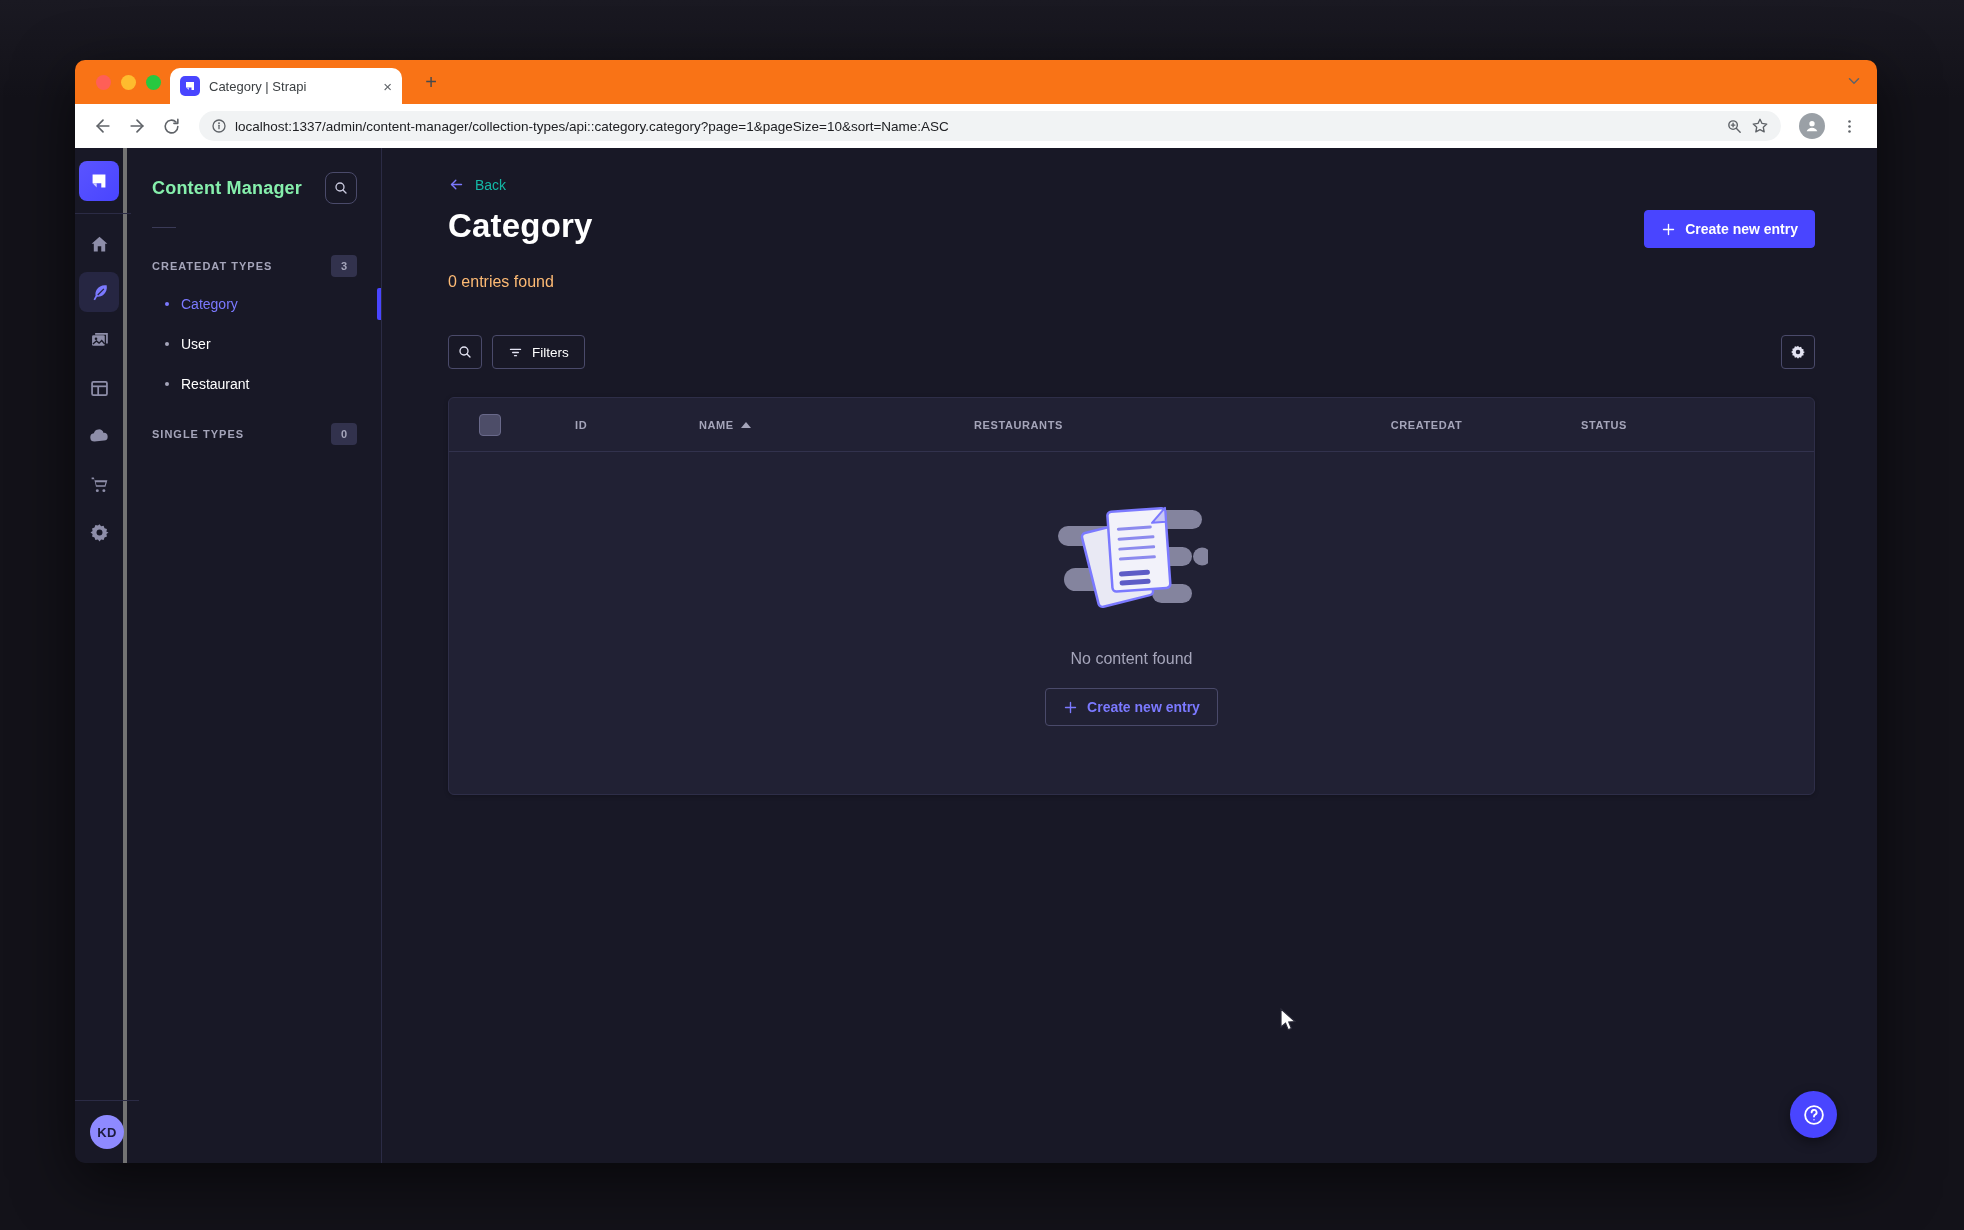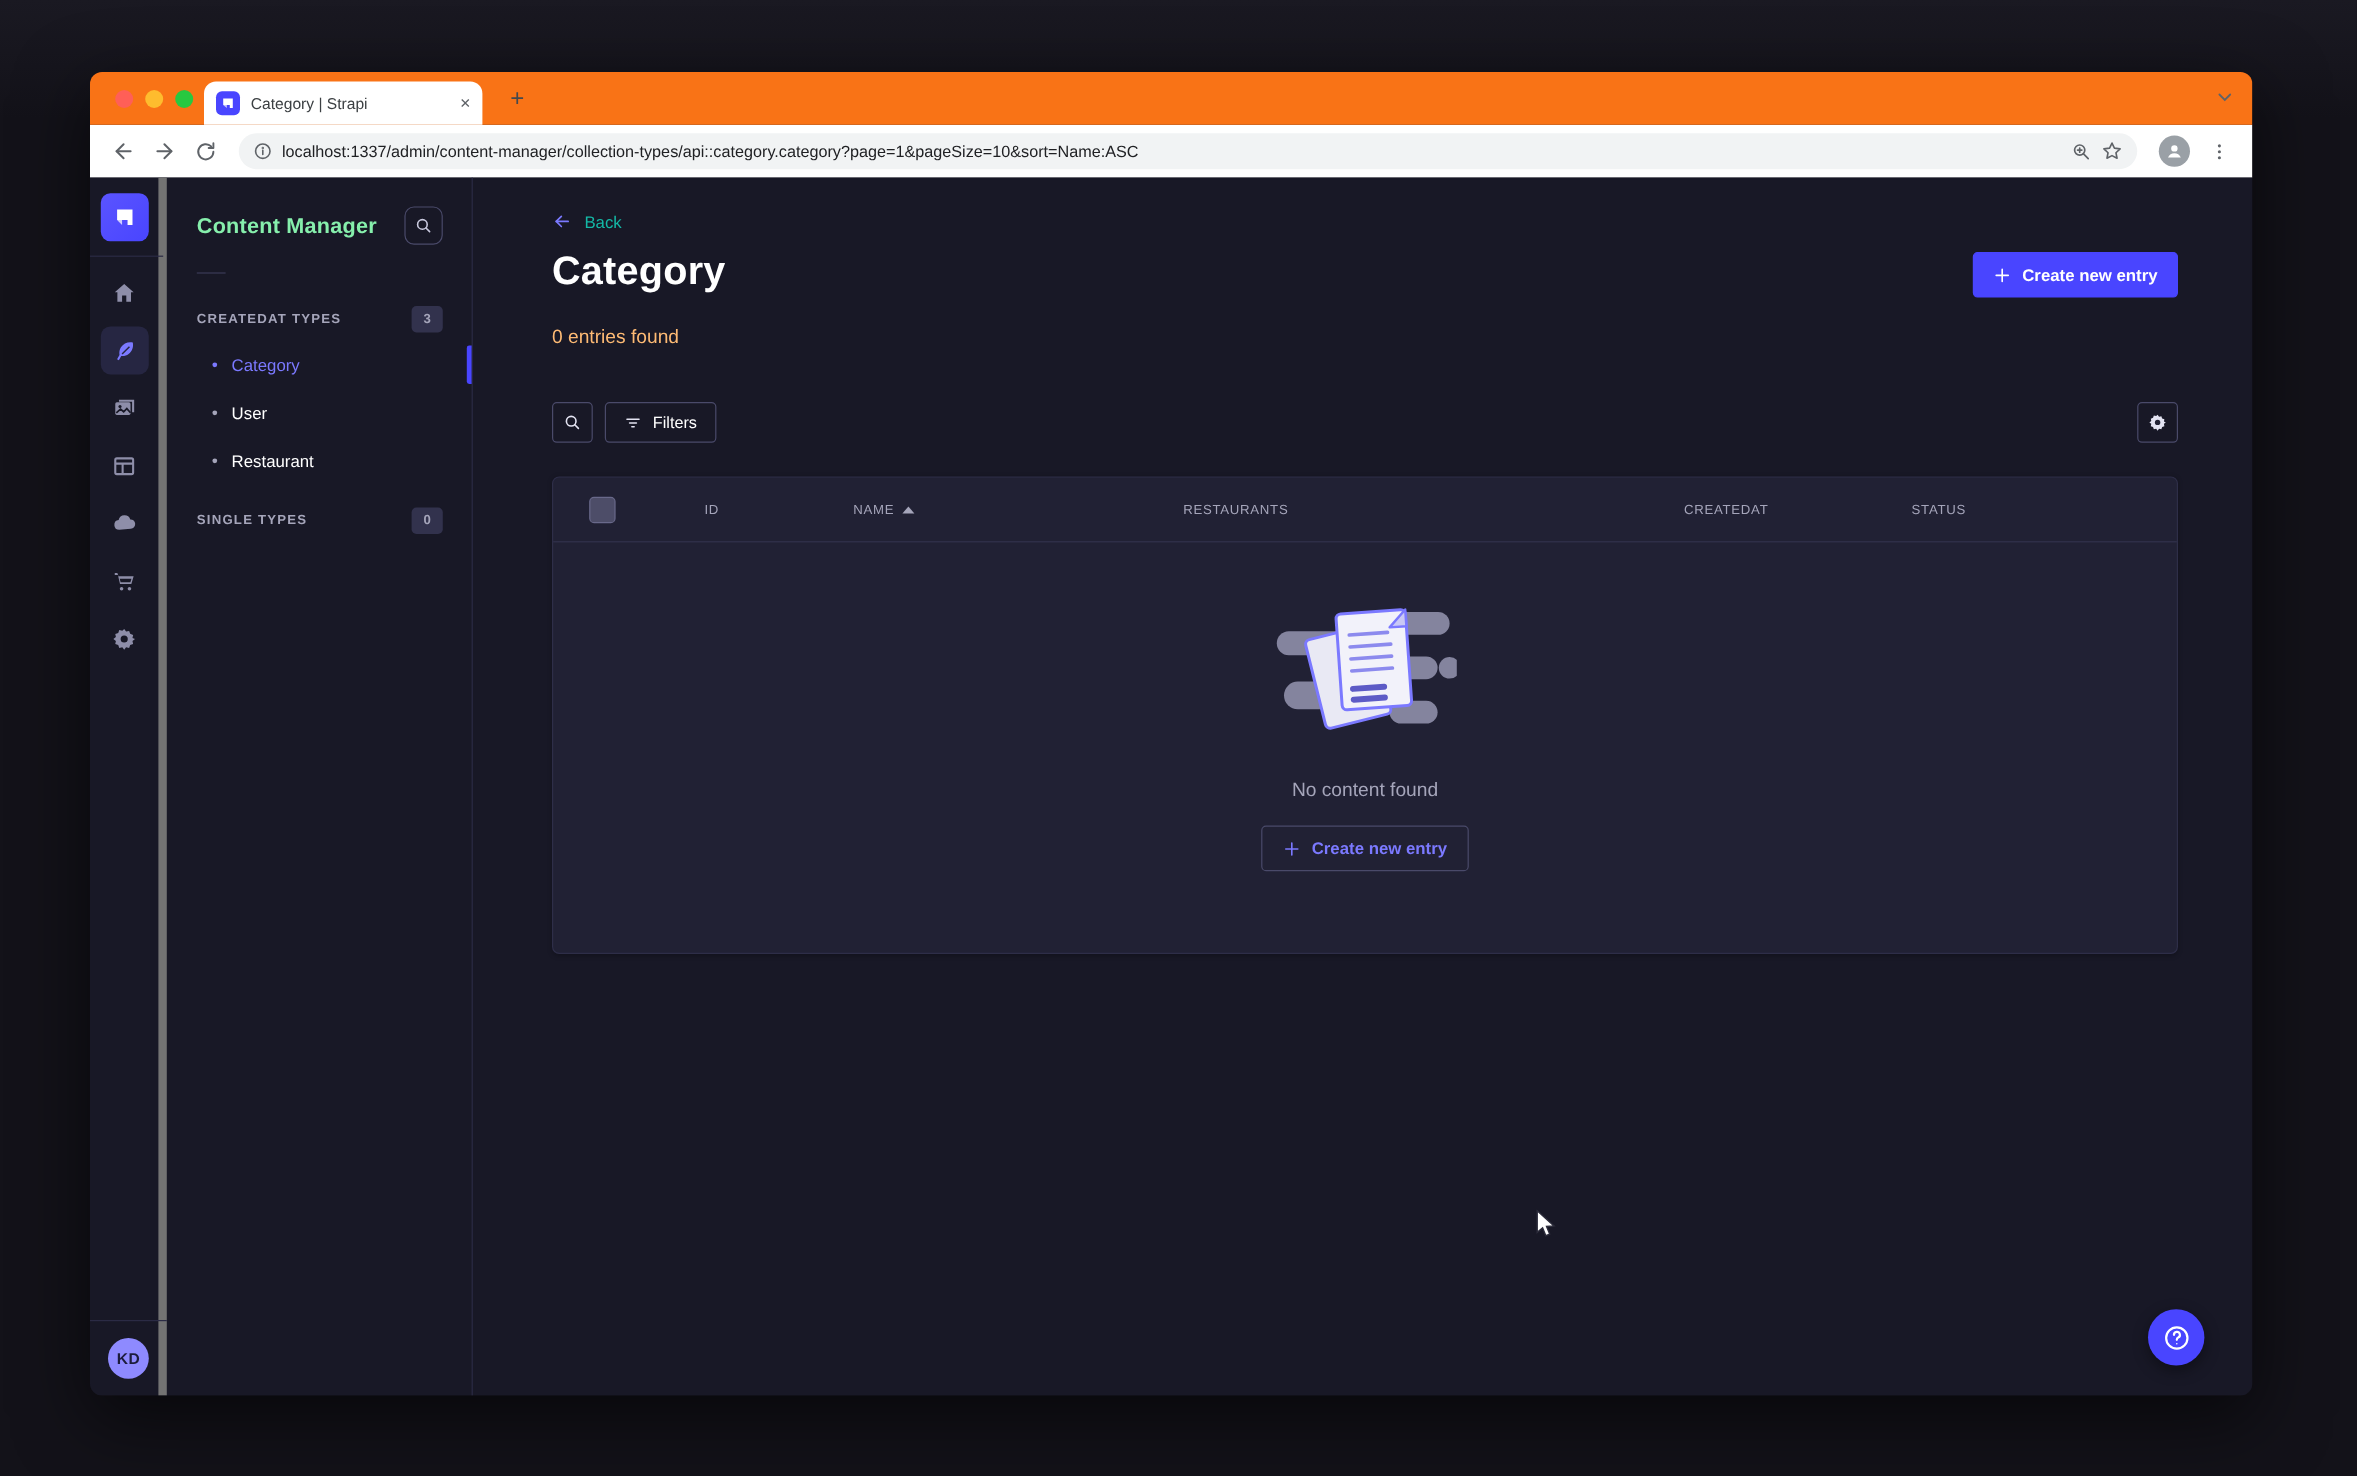--- a/index.html
+++ b/index.html
@@ -38,21 +38,21 @@
   .omnibox .url { font-size:13.5px; color:#202124; white-space:nowrap; overflow:hidden; flex:1; }
   .omni-ic { color:#5f6368; flex:none; display:flex; align-items:center; }
   .chrome-right { display:flex; align-items:center; gap:10px; flex:none; margin-left:4px; }
   .avatar-chrome { width:26px; height:26px; border-radius:50%; background:#9aa0a6; display:flex;
     align-items:center; justify-content:center; color:#fff; }
 
   
   .app { flex:1; background:#181826; display:flex; position:relative; min-height:0; }
 
   
-  .rail { width:64px; flex:none; border-right:7px solid #737373; display:flex; flex-direction:column;
+  .rail { width:52px; flex:none; border-right:4px solid #737373; display:flex; flex-direction:column;
     align-items:center; padding-top:13px; position:relative; }
   .logo { width:40px; height:40px; border-radius:8px; background:linear-gradient(135deg,#5a54ff,#4945ff);
     display:flex; align-items:center; justify-content:center; }
   .rail-div { width:64px; height:1px; background:#2b2b45; margin-top:12px; }
   .rail-icons { display:flex; flex-direction:column; align-items:center; margin-top:10px; gap:8px; }
   .rail-btn { width:40px; height:40px; border-radius:8px; display:flex; align-items:center;
     justify-content:center; color:#8e8ea9; }
   .rail-btn.active { background:#262642; color:#7b79ff; }
   .rail-bottom { position:absolute; bottom:0; left:0; width:64px; display:flex; flex-direction:column; align-items:center; }
   .rail-bottom .sep { width:64px; height:1px; background:#2b2b45; }
@@ -95,21 +95,21 @@
     color:#e3e3f2; display:flex; align-items:center; justify-content:center; }
   .btn-filters { height:34px; margin-left:10px; border:1px solid #4a4a6a; border-radius:4px;
     background:transparent; color:#ffffff; font-size:13.5px; display:flex; align-items:center;
     gap:9px; padding:0 15px; }
   .spacer { flex:1; }
 
   
   .table-card { margin-top:28px; background:#212134; border:1px solid #2e2e48; border-radius:6px;
     height:398px; display:flex; flex-direction:column; box-shadow:0 1px 4px rgba(0,0,0,.25); }
   .thead { height:54px; display:flex; align-items:center; border-bottom:1px solid #32324d; flex:none; }
-  .th { color:#a5a5ba; font-size:11px; font-weight:400; letter-spacing:.6px; display:flex;
+  .th { color:#a5a5ba; font-size:11px; font-weight:700; letter-spacing:.6px; display:flex;
     align-items:center; gap:7px; padding-left:30px; }
   .th.c1 { width:96px; } .th.c2 { width:124px; } .th.c3 { width:275px; }
   .th.c4 { width:328px; } .th.c5 { width:279px;justify-content:center; } .th.c6 { flex:1; }
   .checkbox { width:22px; height:22px; border-radius:4px; background:#4d4d68; border:1px solid #69698a; }
   .sort-asc { width:0; height:0; border-left:5px solid transparent; border-right:5px solid transparent;
     border-bottom:6px solid #a5a5ba; }
   .empty { flex:1; display:flex; flex-direction:column; align-items:center; justify-content:center;
     padding-bottom:26px; }
   .empty-msg { color:#a5a5ba; font-size:16px; margin-top:34px; }
   .btn-ghost { margin-top:20px; height:38px; border:1px solid #4a4a6a; border-radius:4px; background:transparent;

